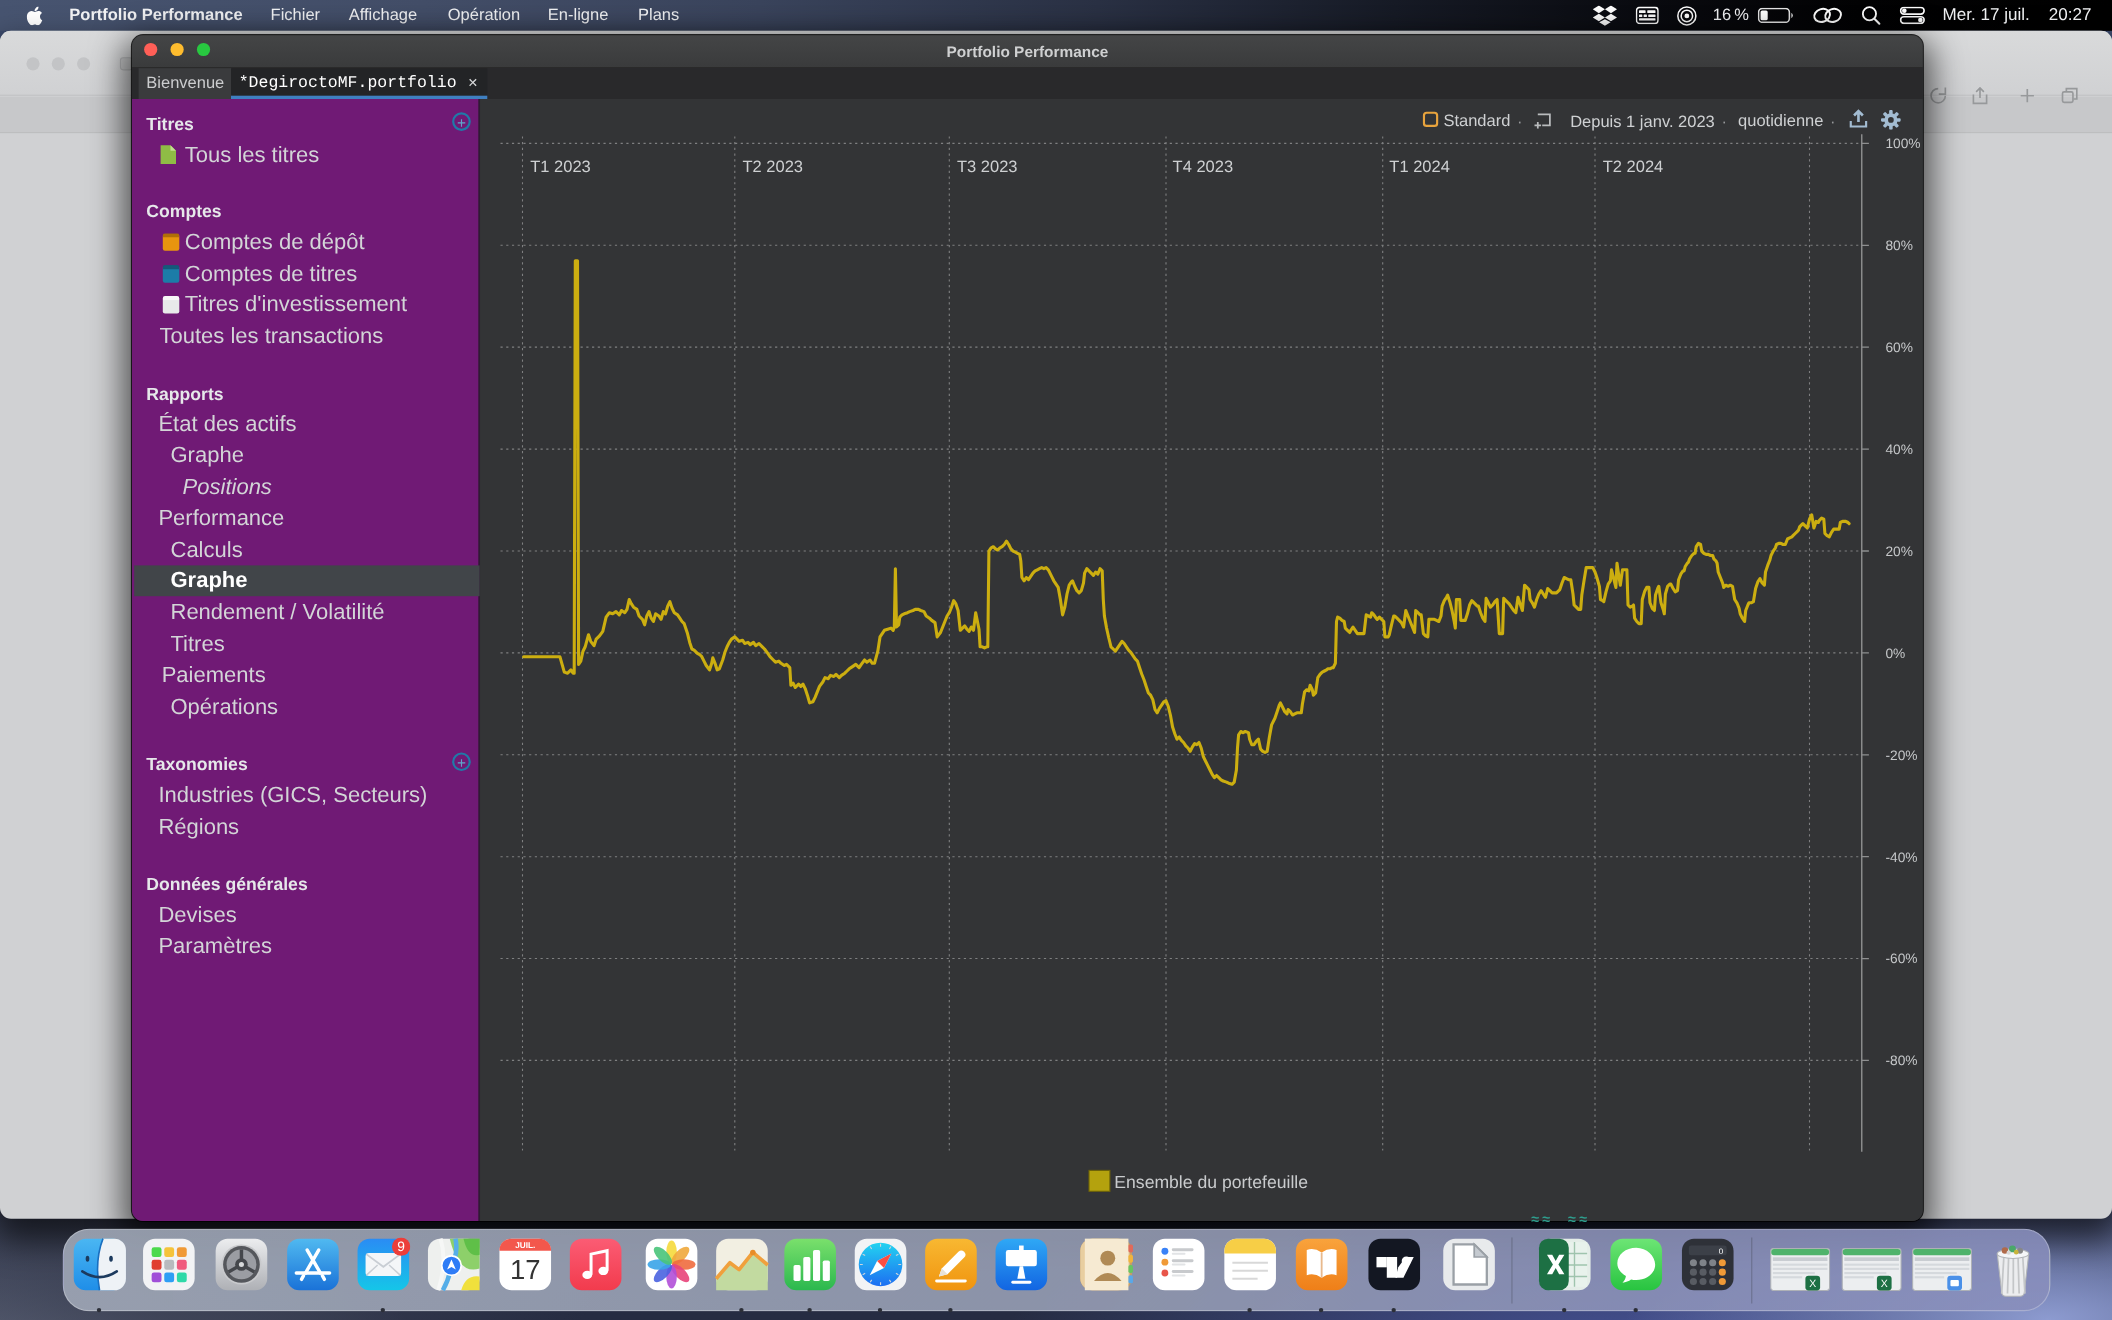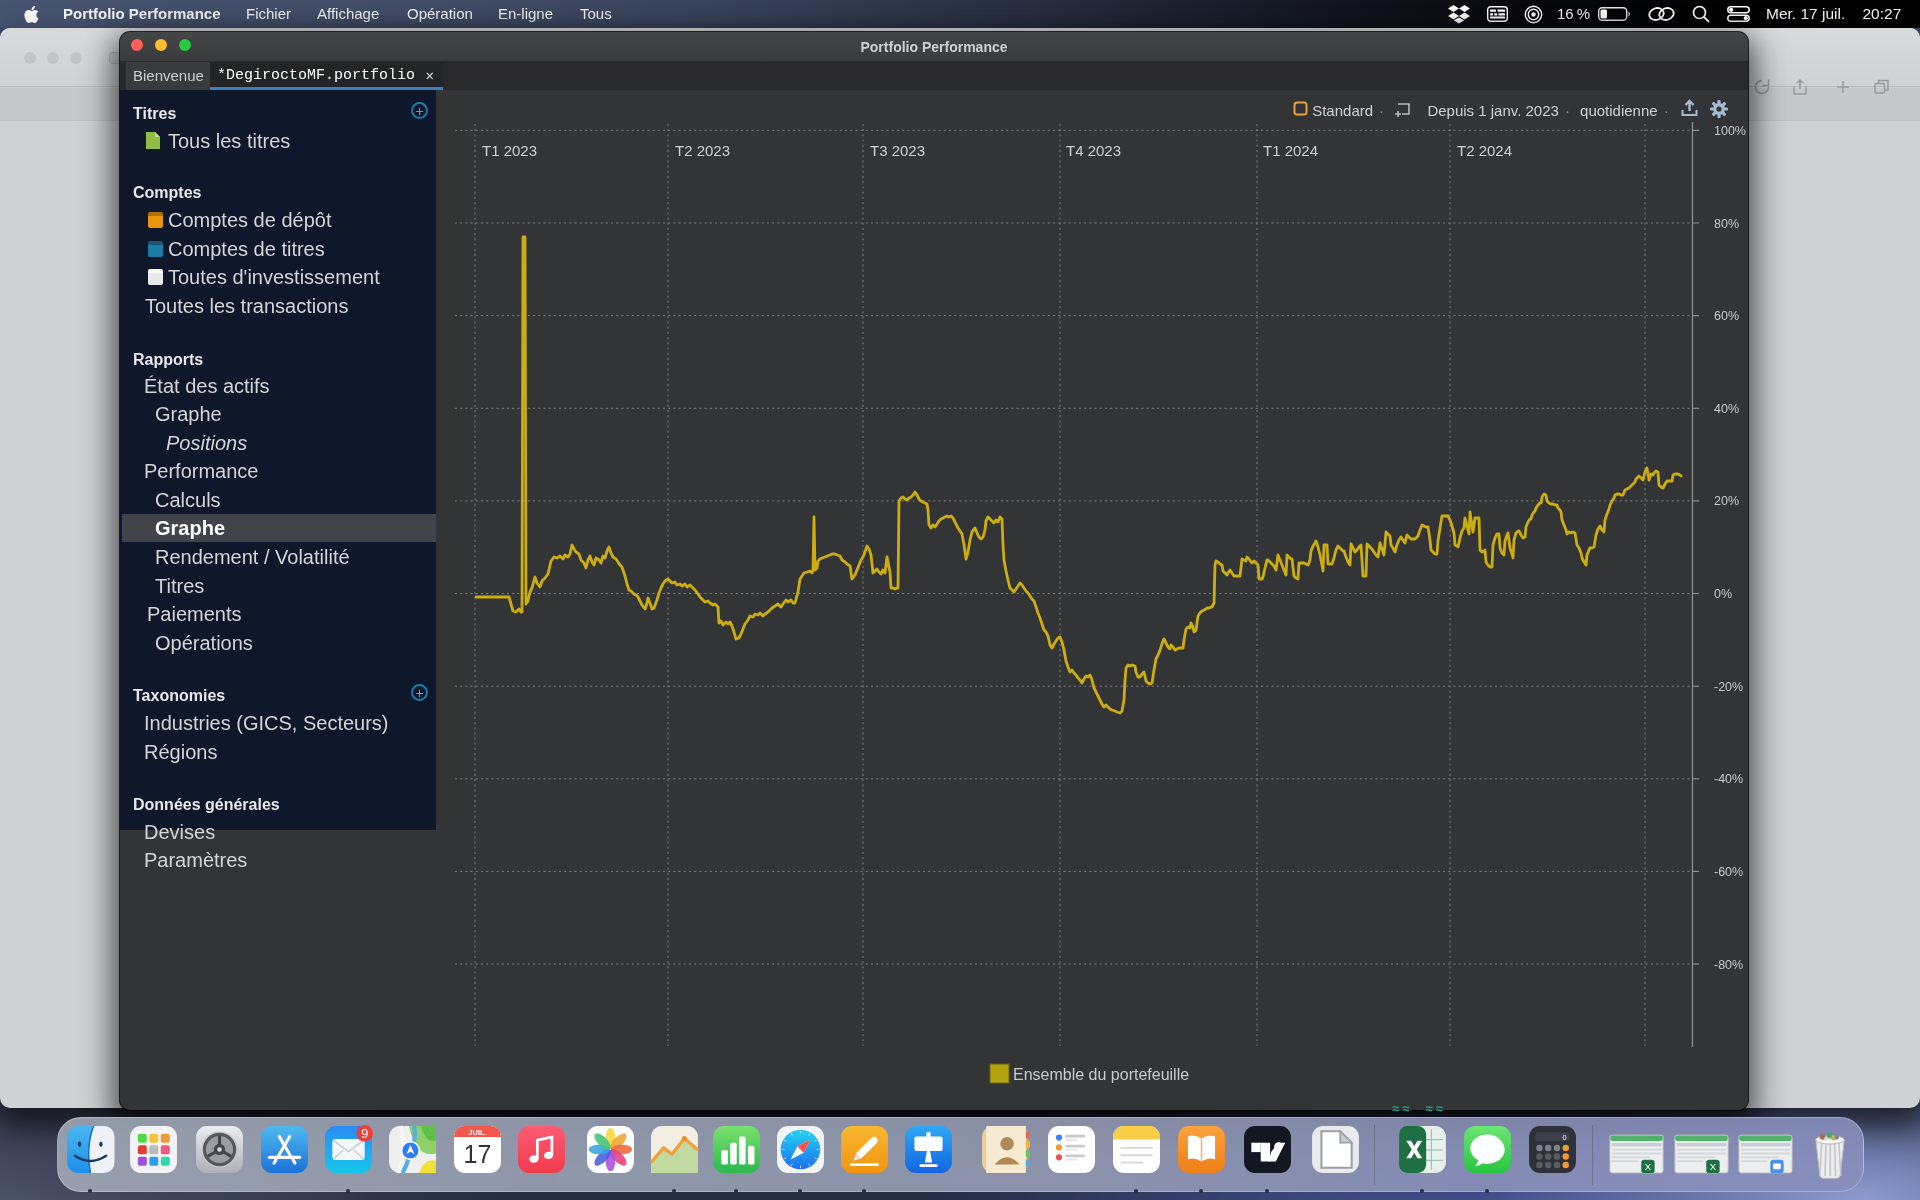--- a/index.html
+++ b/index.html
@@ -42,22 +42,22 @@
     font-weight:bold; color:#cfd0d1; }
   .tl { position:absolute; top:7px; width:12px; height:12px; border-radius:50%; }
   #tabbar { position:absolute; left:0; top:30px; width:100%; height:28px; background:#29292b; }
   .tab { position:absolute; top:0; height:28px; line-height:28px; font-size:15px; padding:0 7px;text-align:right; }
   #tab1 { left:6px; background:#3a3b3d; color:#cccdcf; }
   #tab2 { left:90px; background:#232426; color:#fff; border-bottom:3px solid #3f7fc0;
     padding-right:28px;font-family:Liberation Mono, monospace; }
   #tab2 .x { position:absolute; right:9px; top:0px; color:#d8d9da; font-size:14px; }
 
   
-  #side { position:absolute; left:0; top:58px; width:316px; height:740px;
-    background:#0f172a; border-right:1px solid #17181a; }
+  #side { position:absolute; left:0; top:58px; width:316px; height:1020px;
+    background:#701a75; border-right:1px solid #17181a; }
   .shead { position:absolute; left:13px; font-size:16px; font-weight:bold; color:#e6e8ea;
     height:21px; line-height:21px; }
   .sitem { position:absolute; font-size:20px; color:#d3d5d7; height:21px; line-height:21px;
     white-space:nowrap; }
   .ssel { position:absolute; left:2px; width:314px; height:28px; background:#414549; }
   .plus { position:absolute; left:291px; width:17px; height:17px; border-radius:50%;
     border:2px solid #2079a8; color:#60a5cc; text-align:center; line-height:14px;
     font-size:14px; }
   .sic { position:absolute; width:15px; height:16px; border-radius:2px; }
 
@@ -74,21 +74,21 @@
 <body>
 <div id="menubar" class="abs">
     <svg class="abs" style="left:24px;top:6px" width="15" height="17" viewBox="0 0 15 17">
       <path fill="#fff" d="M12.3 9.1c0-2.2 1.8-3.2 1.9-3.3-1-1.5-2.6-1.7-3.2-1.7-1.4-.1-2.7.8-3.3.8-.7 0-1.8-.8-2.9-.8C3.3 4.1 1.9 5 1.1 6.3c-1.5 2.6-.4 6.5 1.1 8.6.7 1 1.6 2.2 2.7 2.1 1.1 0 1.5-.7 2.8-.7s1.7.7 2.9.7c1.2 0 1.9-1 2.6-2.1.8-1.2 1.2-2.4 1.2-2.4s-2.1-.9-2.1-3.4zM10.1 2.8c.6-.7 1-1.7.9-2.8-.9 0-2 .6-2.6 1.4-.6.6-1.1 1.7-.9 2.7 1 0 2-.5 2.6-1.3z"></path>
     </svg>
     <div class="mi" style="left:63px;font-weight:bold;">Portfolio Performance</div>
     <div class="mi" style="left:246px;">Fichier</div>
     <div class="mi" style="left:317px;">Affichage</div>
     <div class="mi" style="left:407px;">Opération</div>
     <div class="mi" style="left:498px;">En-ligne</div>
-    <div class="mi" style="left:580px;">Tous</div>
+    <div class="mi" style="left:580px;">Plans</div>
 <svg class="abs" style="left:1448px;top:5px" width="22" height="19" viewBox="0 0 22 19">
  <g fill="#fff">
         <path d="M5.5 0 L11 3.5 L5.5 7 L0 3.5 Z"></path>
         <path d="M16.5 0 L22 3.5 L16.5 7 L11 3.5 Z"></path>
  <path d="M5.5 7.4 L11 10.9 L5.5 14.4 L0 10.9 Z"></path>
         <path d="M16.5 7.4 L22 10.9 L16.5 14.4 L11 10.9 Z"></path>
  <path d="M5.8 15.2 L11 18.4 L16.2 15.2 L11 12.4 Z"></path>
       </g>
     </svg>
 <svg class="abs" style="left:1487px;top:6px" width="21" height="16" viewBox="0 0 21 16">
@@ -170,21 +170,21 @@
         <path d="M1 1 h9 l5 5 v12 h-14 z" fill="#8fbc45"></path>
         <path d="M10 1 l5 5 h-5 z" fill="#c2dd8e"></path>
       </svg>
 <div class="sitem" style="left:48px;top:41px;">Tous les titres</div>
 <div class="shead" style="top:92px">Comptes</div>
 <div class="sic" style="left:28px;top:122px;background:#e8950f;border-top:4px solid #b06e08"></div>
 <div class="sic" style="left:28px;top:151px;background:#1c7ca8;border-top:4px solid #14597a"></div>
 <div class="sic" style="left:28px;top:179px;background:#e8e9ea;border-top:4px solid #f8f8f8"></div>
 <div class="sitem" style="left:48px;top:120px;">Comptes de dépôt</div>
 <div class="sitem" style="left:48px;top:149px;">Comptes de titres</div>
-<div class="sitem" style="left:48px;top:177px;">Toutes d'investissement</div>
+<div class="sitem" style="left:48px;top:177px;">Titres d'investissement</div>
 <div class="sitem" style="left:25px;top:206px;">Toutes les transactions</div>
 <div class="shead" style="top:259px">Rapports</div>
 <div class="sitem" style="left:24px;top:286px;">État des actifs</div>
 <div class="sitem" style="left:35px;top:314px;">Graphe</div>
 <div class="sitem" style="left:46px;top:343px;font-style:italic;">Positions</div>
 <div class="sitem" style="left:24px;top:371px;">Performance</div>
 <div class="sitem" style="left:35px;top:400px;">Calculs</div>
 <div class="ssel" style="top:424px"></div>
 <div class="sitem" style="left:35px;top:428px;font-weight:bold;color:#fff;">Graphe</div>
 <div class="sitem" style="left:35px;top:457px;">Rendement / Volatilité</div>

